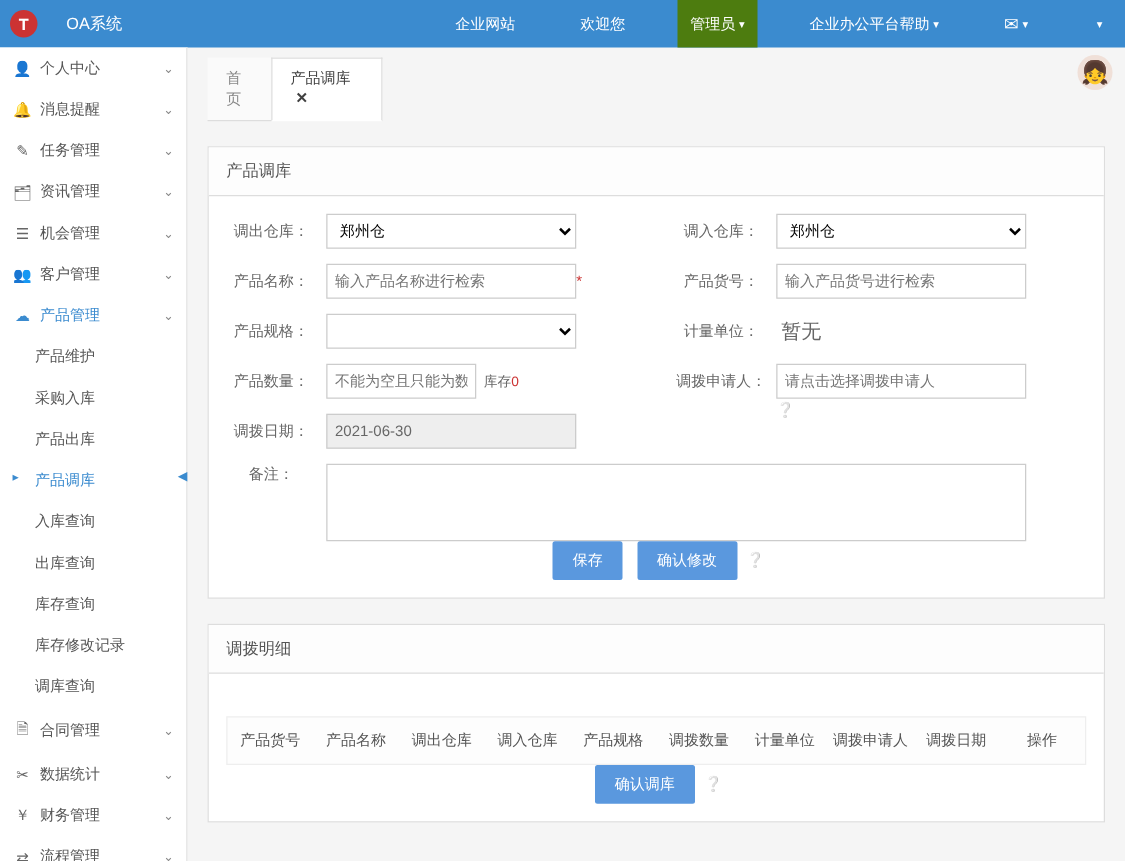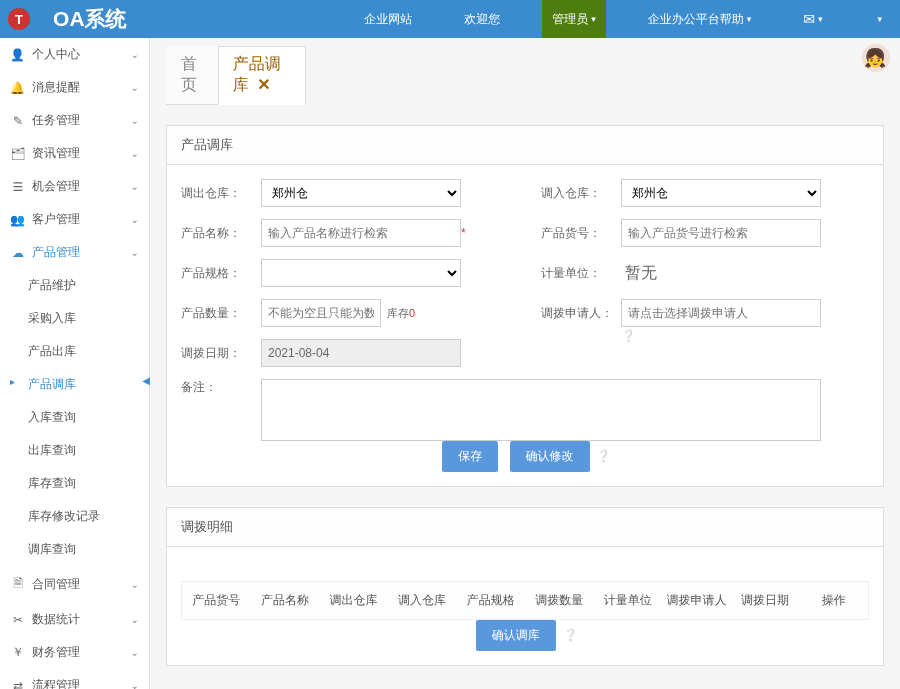--- a/index.html
+++ b/index.html
@@ -2,21 +2,21 @@
 <html><head>
 <meta charset="utf-8">
 <style>
 * { box-sizing: border-box; margin: 0; padding: 0; font-family: "Microsoft YaHei", sans-serif; }
 body { background: #f5f5f5; font-size: 12px; color: #555; }
 
 
 .top-header { background: #3b8bcf; height: 38px; display: flex; align-items: center; padding: 0 8px; color: #fff; }
 .logo-circle { width: 22px; height: 22px; border-radius: 50%; background: #c33; color: #fff; display: inline-flex; align-items: center; justify-content: center; font-weight: bold; font-size: 13px; margin-right: 6px; }
 .logo-sub { color: #5aa5dc; font-size: 11px; margin-right: 14px; }
-.app-title { font-size: 21px; font-weight: 700; }
+.app-title { font-size: 13px; font-weight: 400; }
 .header-right { margin-left: auto; display: flex; align-items: center; height: 100%; gap: 32px; }
 .header-item { padding: 0 10px; height: 38px; display: flex; align-items: center; cursor: pointer; font-size: 12px; }
 .header-item.active { background: #4d7c0f; }
 .header-item .caret { margin-left: 3px; font-size: 9px; }
 .mail-ico { font-size: 14px; }
 
 
 .layout { display: flex; }
 .sidebar { width: 150px; background: #fff; border-right: 1px solid #e1e1e1; min-height: 651px; }
 .nav-item { display: flex; align-items: center; padding: 8px 10px; cursor: pointer; border-bottom: 0; color: #555; font-size: 12px; }
@@ -27,30 +27,30 @@
 .nav-item.open .nicon { color: #3b8bcf; }
 .sub-item { padding: 8px 10px 8px 28px; cursor: pointer; font-size: 12px; color: #555; position: relative; }
 .sub-item.active { color: #3b8bcf; }
 .sub-item.active::before { content: "▸"; position: absolute; left: 10px; color: #3b8bcf; font-size: 10px; }
 .sub-item.active::after { content: "◀"; position: absolute; right: -1px; top: 7px; color: #3b8bcf; font-size: 10px; }
 
 
 .main { flex: 1; padding: 8px 16px 40px 16px; position: relative; }
 .avatar { position: absolute; right: 10px; top: 6px; width: 28px; height: 28px; border-radius: 50%; background: #f0e0d8; display: flex; align-items: center; justify-content: center; font-size: 18px; }
 .tabs { display: flex; border-bottom: 1px solid #ddd; background: #fafafa; width: 140px; }
-.tab { padding: 7px 14px; font-size: 16px; cursor: pointer; border: 1px solid transparent; color: #888; }
-.tab.active { background: #fff; border: 1px solid #ddd; border-bottom: 1px solid #fff; margin-bottom: -1px; color: #a16207; position: relative; }
+.tab { padding: 7px 14px; font-size: 12px; cursor: pointer; border: 1px solid transparent; color: #888; }
+.tab.active { background: #fff; border: 1px solid #ddd; border-bottom: 1px solid #fff; margin-bottom: -1px; color: #404040; position: relative; }
 .tab .close { margin-left: 4px; font-weight: bold; }
 
 .panel { margin-top: 20px; border: 1px solid #ddd; background: #fff; }
 .panel-title { padding: 10px 14px; border-bottom: 1px solid #ddd; color: #555; font-size: 13px; background: #fdfdfd; }
 .panel-body { padding: 14px; }
 
 .form-grid { display: grid; grid-template-columns: 80px 200px 20px 60px 80px 200px; row-gap: 12px; align-items: center; }
-.flabel { text-align: left; padding-right: 8px; color: #666; font-size: 12px; }
+.flabel { text-align: center; padding-right: 8px; color: #666; font-size: 12px; }
 .ctrl input, .ctrl select, .ctrl .readonly { width: 100%; height: 28px; border: 1px solid #ccc; padding: 0 6px; font-size: 12px; background: #fff; }
 .ctrl .readonly { background: #eee; display: flex; align-items: center; color: #666; }
 .static-text { font-size: 16px; color: #666; padding-left: 4px; }
 .req { color: #c33; font-size: 12px; }
 .stock { font-size: 11px; color: #666; }
 .stock .zero { color: #c33; }
 .qicon { color: #3b8bcf; cursor: pointer; font-size: 12px; }
 
 .remark-row { display: grid; grid-template-columns: 80px 560px; margin-top: 12px; }
 .remark-row textarea { width: 100%; height: 62px; border: 1px solid #ccc; padding: 6px; font-size: 12px; resize: none; }
@@ -203,21 +203,21 @@
           <div></div>
             <div></div>
           <div class="flabel">调拨申请人：</div>
           <div class="ctrl" style="position:relative">
             <input type="text" placeholder="请点击选择调拨申请人" style="">
             <span class="qicon" style="position:absolute;left:0;top:30px">❔</span>
           </div>
 
           <div class="flabel">调拨日期：</div>
           <div class="ctrl">
-              <div class="readonly">2021-08-04</div>
+              <div class="readonly">2021-06-30</div>
             </div>
           <div></div>
             <div></div>
             <div></div>
             <div></div>
         </div>
 
         <div class="remark-row">
           <div class="flabel">备注：</div>
           <textarea style=""></textarea>

